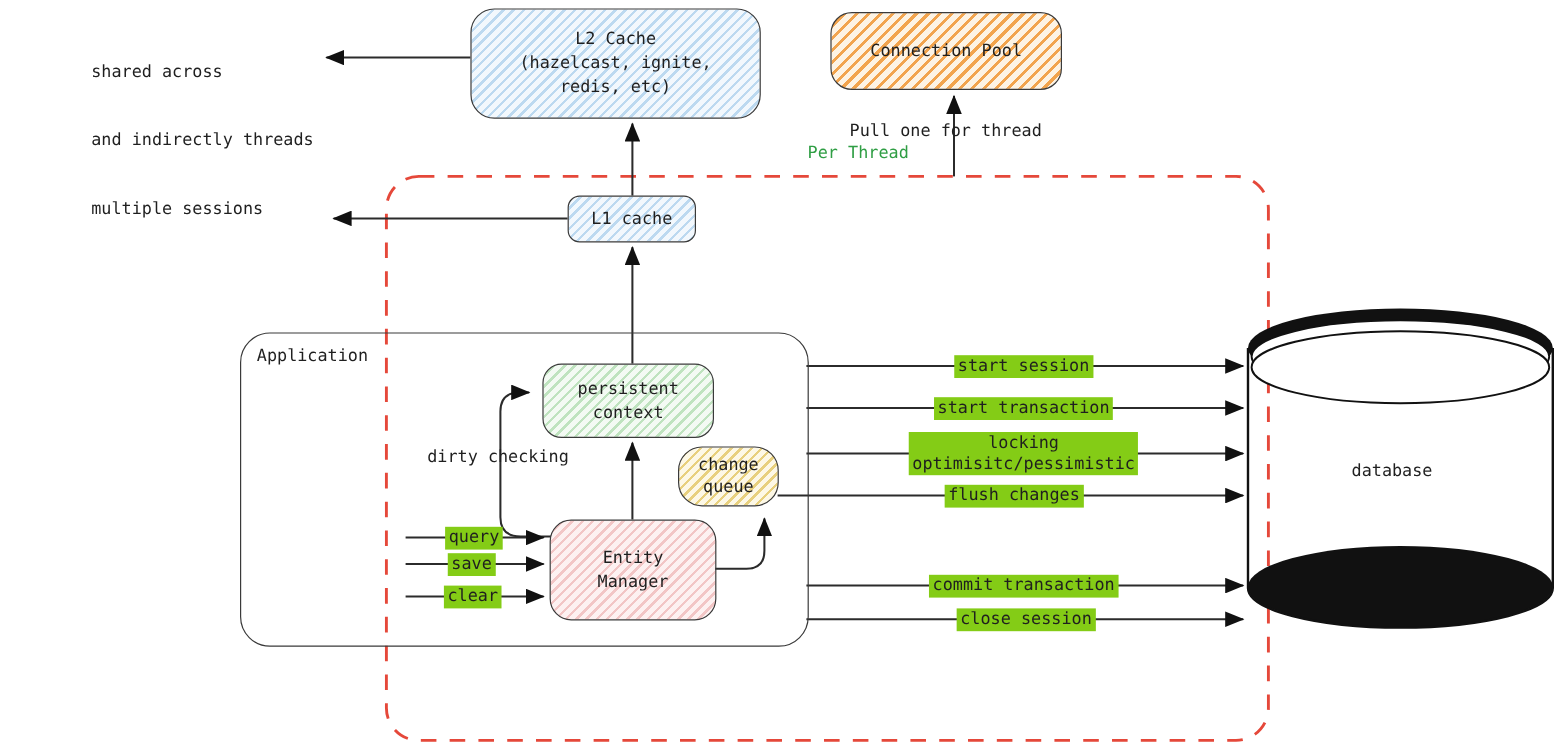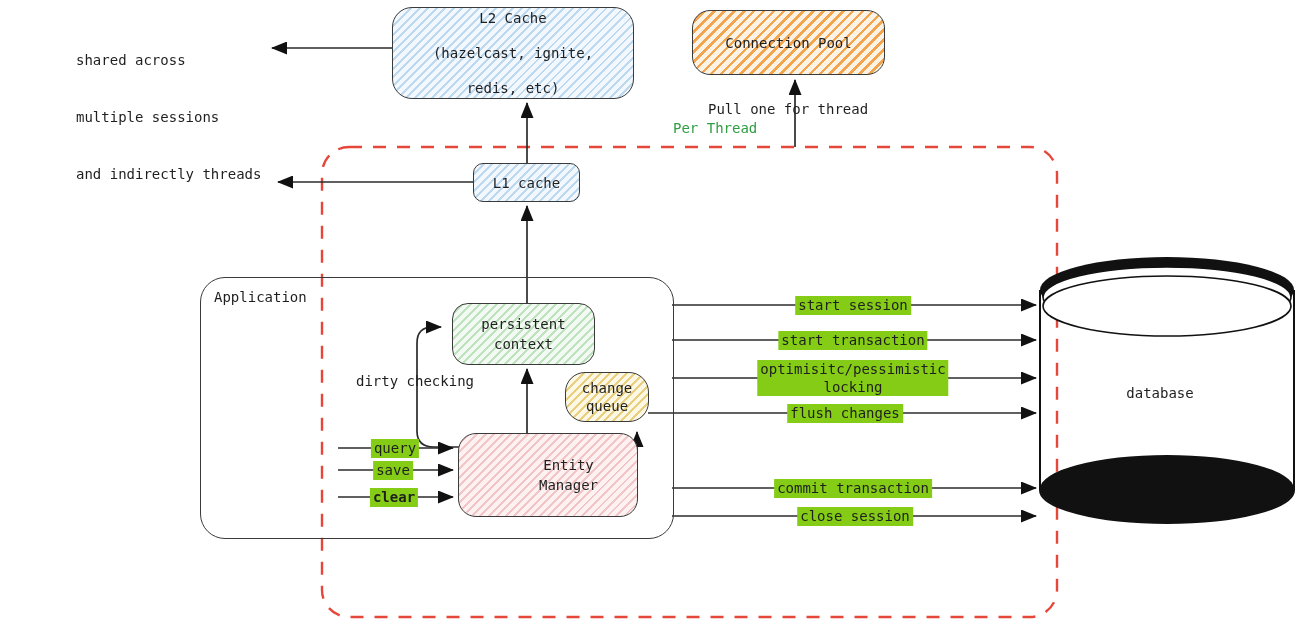--- a/index.html
+++ b/index.html
@@ -14,21 +14,21 @@
   .center{text-align:center;}
   .box{
     position:absolute;z-index:3;border:1.6px solid #3a3a3a;
     display:flex;flex-direction:column;align-items:center;justify-content:center;
     line-height:20px;text-align:center;
   }
   .hatch-blue  {background:repeating-linear-gradient(135deg,#bcd9f0 0,#bcd9f0 2px,#f2f8fd 2px,#f2f8fd 6px);}
   .hatch-orange{background:repeating-linear-gradient(135deg,#f2a44e 0,#f2a44e 2.5px,#fdf3e4 2.5px,#fdf3e4 7px);}
   .hatch-green {background:repeating-linear-gradient(135deg,#bfe3bf 0,#bfe3bf 2px,#f3faf3 2px,#f3faf3 6px);}
   .hatch-yellow{background:repeating-linear-gradient(135deg,#e8d07e 0,#e8d07e 2px,#fdf8e6 2px,#fdf8e6 6px);}
-  .hatch-pink  {background:repeating-linear-gradient(135deg,#f2c6c6 0,#f2c6c6 2px,#fdf1f1 2px,#fdf1f1 6px);padding-left:41px;}
+  .hatch-pink  {background:repeating-linear-gradient(135deg,#f2c6c6 0,#f2c6c6 2px,#fdf1f1 2px,#fdf1f1 6px);}
   .plain{background:transparent;}
   #per-thread{color:#2f9e44;}
 </style>
 </head>
 <body>
 
 <div id="canvas">
 
   <svg id="shapes" width="1302" height="629" viewBox="0 0 1302 629">
     <defs>
@@ -66,21 +66,21 @@
       <path d="M672,378 L1036,378" marker-end="url(#arr)"></path>
       <path d="M648,413 L1036,413" marker-end="url(#arr)"></path>
       <path d="M672,488 L1036,488" marker-end="url(#arr)"></path>
       <path d="M672,516 L1036,516" marker-end="url(#arr)"></path>
     </g>
   </svg>
 
   <div class="box plain" style="left:200px;top:277px;width:472px;height:260px;border-radius:25px;z-index:2;"></div>
   <div class="lbl" style="left:214px;top:288px;">Application</div>
 
-  <div class="box hatch-blue" style="left:392px;top:7px;width:240px;height:90px;border-radius:20px;justify-content:space-between;">
+  <div class="box hatch-blue" style="left:392px;top:7px;width:240px;height:90px;border-radius:20px;">
     <div>L2 Cache</div>
     <div>(hazelcast, ignite,</div>
     <div>redis, etc)</div>
   </div>
 
   <div class="box hatch-orange" style="left:692px;top:10px;width:191px;height:63px;border-radius:18px;">
     <div>Connection Pool</div>
   </div>
 
   <div class="box hatch-blue" style="left:473px;top:163px;width:105px;height:37px;border-radius:10px;">
@@ -97,40 +97,40 @@
     <div>queue</div>
   </div>
 
   <div class="box hatch-pink" style="left:458px;top:433px;width:137px;height:82px;border-radius:18px;">
     <div>Entity</div>
     <div>Manager</div>
   </div>
 
   <div class="lbl" style="left:76px;top:13px;">
     <div>shared across</div>
+    <div>and indirectly threads</div>
     <div>multiple sessions</div>
-    <div>and indirectly threads</div>
   </div>
 
   <div class="lbl" style="left:708px;top:100px;">Pull one for thread</div>
 
   <div class="lbl" id="per-thread" style="left:659px;top:119px;margin-left:14px;">Per Thread</div>
 
 
   <div class="lbl" style="left:356px;top:372px;">dirty checking</div>
 
   <div class="lbl onLine" style="left:395px;top:439px;">query</div>
   <div class="lbl onLine" style="left:393px;top:461px;">save</div>
-  <div class="lbl onLine" style="left:394px;top:488px;font-weight:bold;">clear</div>
+  <div class="lbl onLine" style="left:394px;top:488px;">clear</div>
 
   <div class="lbl onLine" style="left:853px;top:296px;">start session</div>
   <div class="lbl onLine" style="left:853px;top:331px;">start transaction</div>
   <div class="lbl onLine center" style="left:853px;top:360px;line-height:18px;">
+    <div>locking</div>
     <div>optimisitc/pessimistic</div>
-    <div>locking</div>
   </div>
   <div class="lbl onLine" style="left:845px;top:404px;">flush changes</div>
   <div class="lbl onLine" style="left:853px;top:479px;">commit transaction</div>
   <div class="lbl onLine" style="left:855px;top:507px;">close session</div>
 
 
   <div class="lbl onLine" style="left:1160px;top:384px;background:transparent;">database</div>
 
 </div>
 

